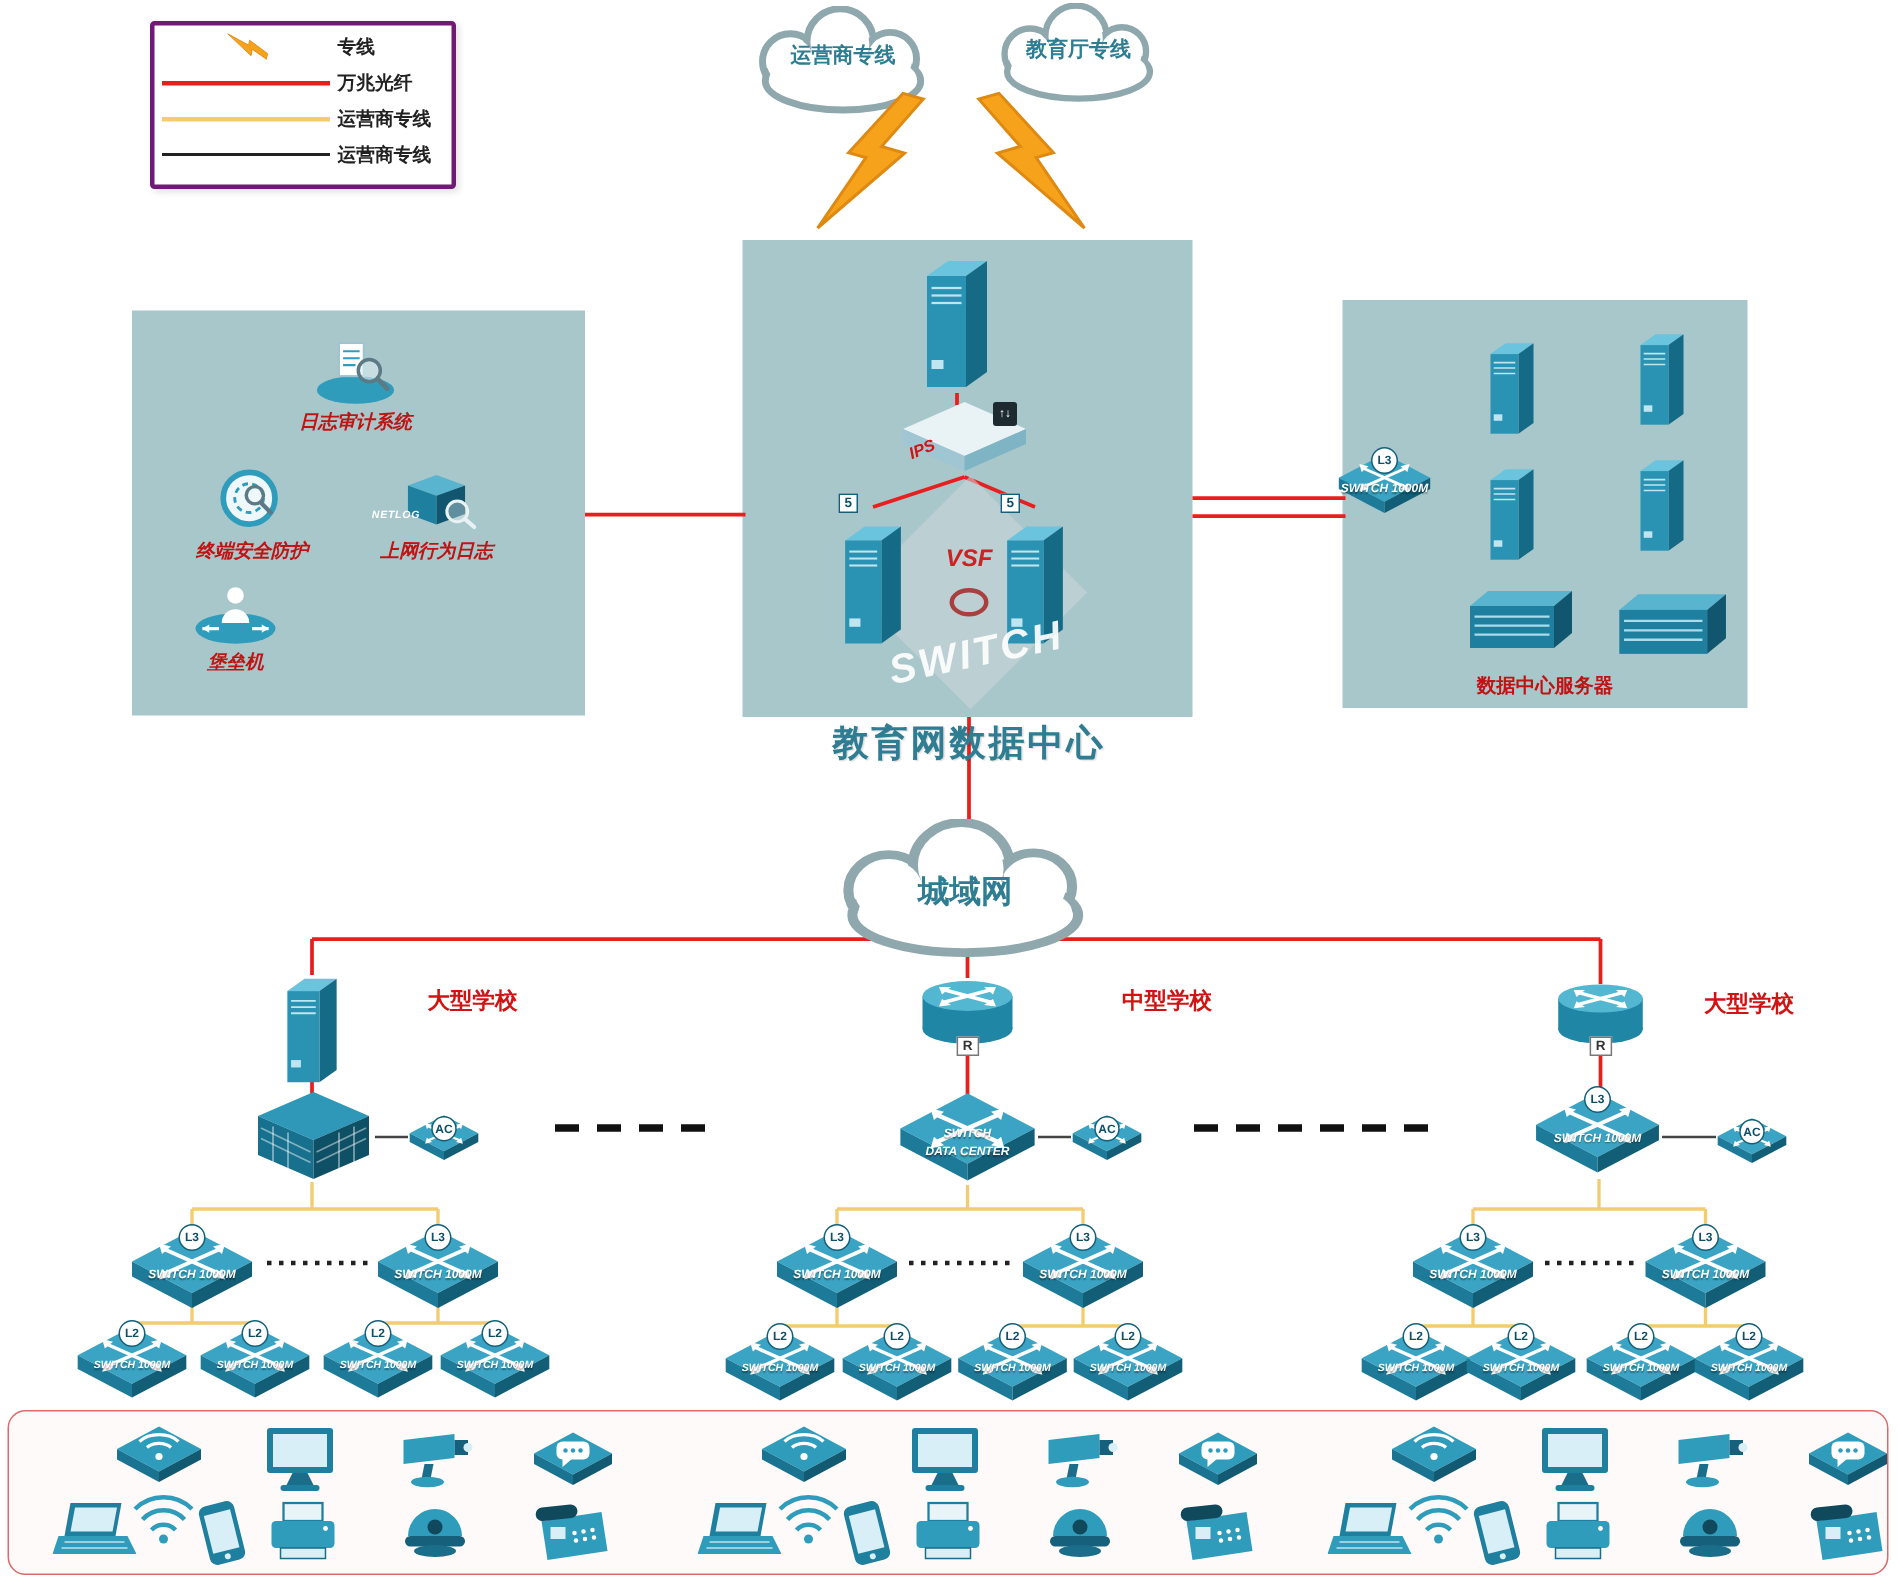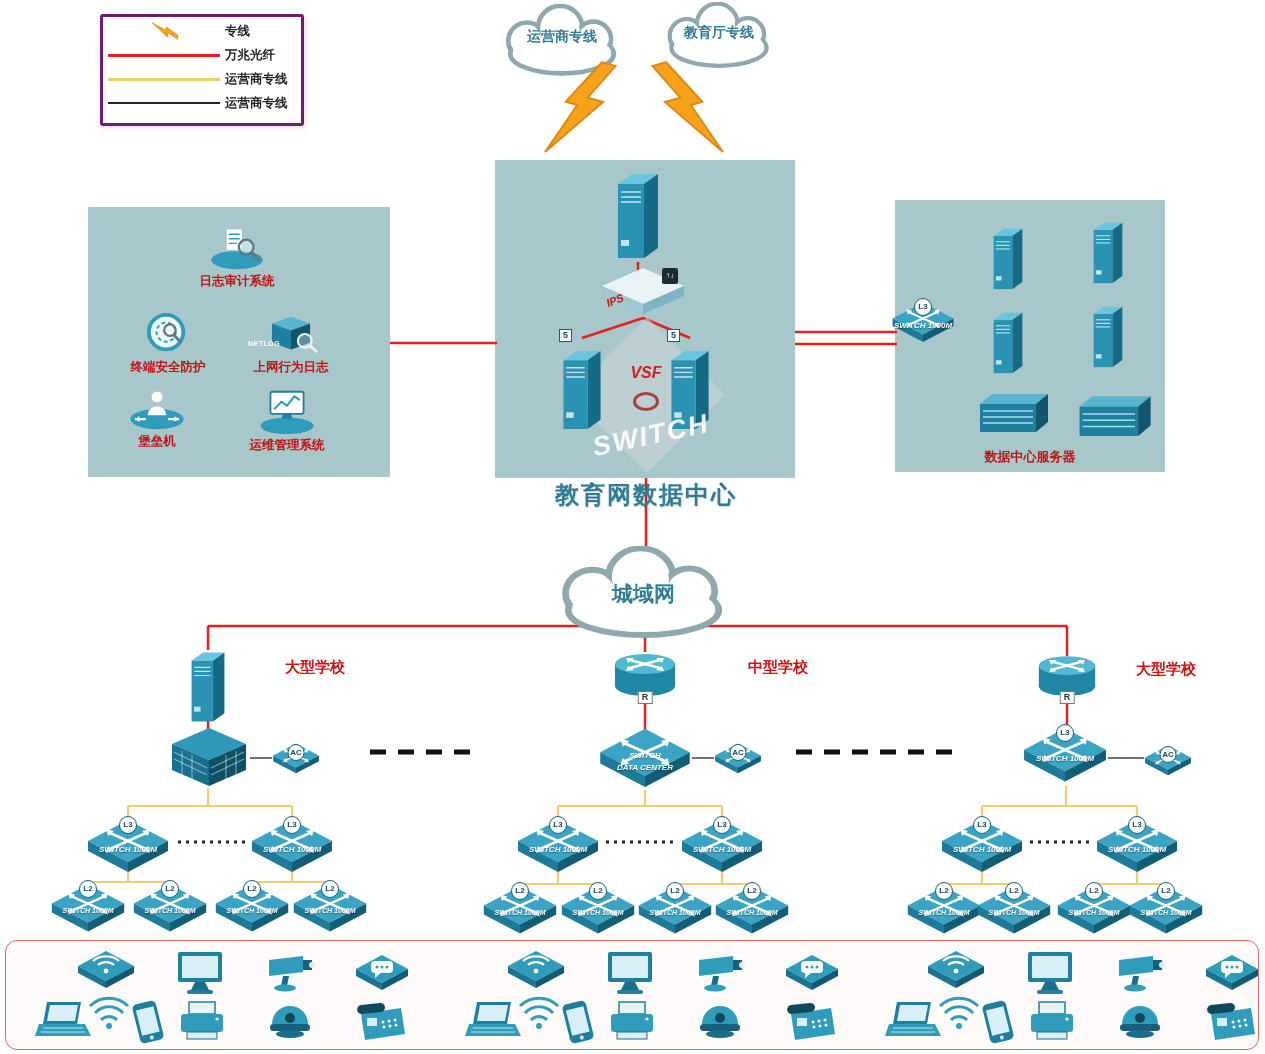--- a/index.html
+++ b/index.html
@@ -30,21 +30,21 @@
   #cloud-carrier .cloud-label{margin-top:24px;font-size:14px;}
   #cloud-edu{left:643px;top:2px;width:152px;height:68px;}
   #cloud-edu .cloud-label{margin-top:22px;font-size:14px;}
   #cloud-metro{left:536px;top:546px;width:215px;height:95px;}
   #cloud-metro .cloud-label{margin-top:34px;font-size:21px;font-family:"Liberation Serif","DejaVu Serif",serif;}
   
   #bolt-1{left:554px;top:56px;width:52px;height:108px;transform:rotate(16deg);}
   #bolt-2{left:662px;top:56px;width:52px;height:108px;transform:scaleX(-1) rotate(16deg);}
   .bolt svg{width:100%;height:100%;}
   
-  #panel-left{left:88px;top:207px;width:302px;height:270px;}
+  #panel-left{left:88px;top:207px;width:302px;height:270px;font-style:italic;}
   #panel-center{left:495px;top:160px;width:300px;height:318px;}
   #panel-right{left:895px;top:200px;width:270px;height:272px;}
   
   .node svg{width:100%;height:100%;}
   
   #dc-tower{left:610px;top:170px;width:56px;height:92px;}
   #dc-ips{left:600px;top:266px;width:86px;height:52px;}
   .ips-label{position:absolute;left:6px;bottom:12px;color:#d11313;font-weight:bold;font-style:italic;
              font-size:11px;transform:rotate(-22deg);}
   .ips-arrows{position:absolute;right:8px;top:2px;width:16px;height:16px;background:#1d2a30;color:#fff;
@@ -393,27 +393,20 @@
         </div>
 
         <div class="lp-item">
           <svg class="lp-ico" viewBox="0 0 64 50">
             <use href="#i-bastion"></use>
           </svg>
           <span class="lp-badge"></span>
           <span class="lp-label">堡垒机</span>
         </div>
 
-        <div class="lp-item">
-          <svg class="lp-ico" viewBox="0 0 64 50">
-            <use href="#i-ops"></use>
-          </svg>
-          <span class="lp-badge"></span>
-          <span class="lp-label">运维管理系统</span>
-        </div>
       </div>
   </div>
 
   <div class="panel" id="panel-center"></div>
 
   <div class="panel" id="panel-right">
     <div class="rp-item sw" id="rp-switch">
       <svg viewBox="0 0 84 58">
           <use href="#i-switch"></use>
         </svg>

